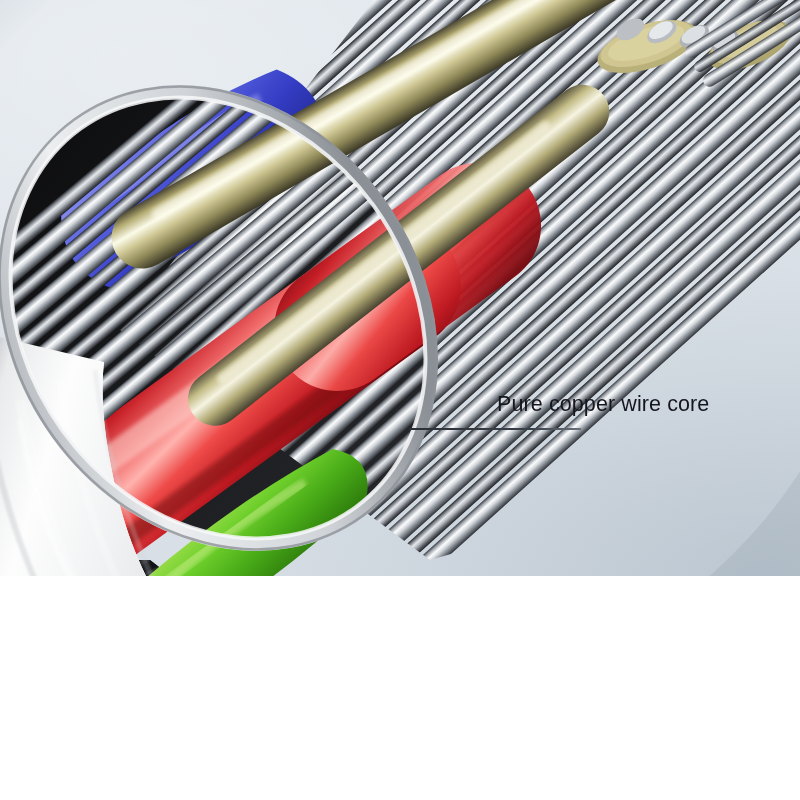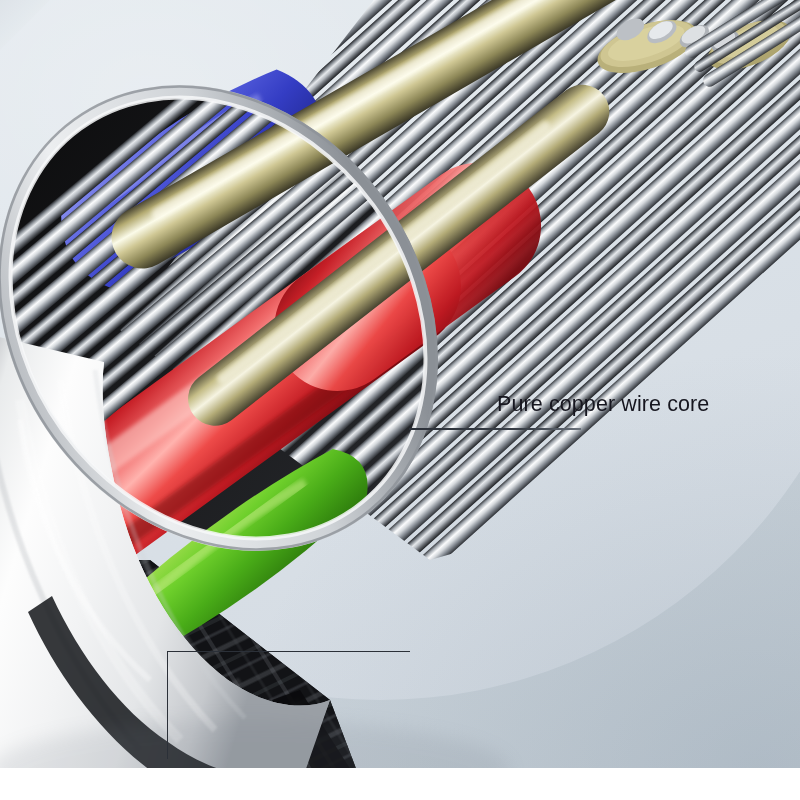--- a/index.html
+++ b/index.html
@@ -4,21 +4,21 @@
 <title>Cable Cutaway Infographic</title>
 <style>
   html, body {
     margin: 0;
     padding: 0;
     background: #ffffff;
   }
   #stage {
     position: relative;
     width: 800px;
-    height: 768px;
+    height: 576px;
     overflow: hidden;
     font-family: "Liberation Sans", sans-serif;
     background: #c3ccd4;
   }
   .layer { position: absolute; }
 
   
   #bg-base {
     inset: 0;
     background: linear-gradient(150deg, #e3e9ee 0%, #dbe2e8 28%, #ccd5dc 60%, #c2cbd3 100%);

